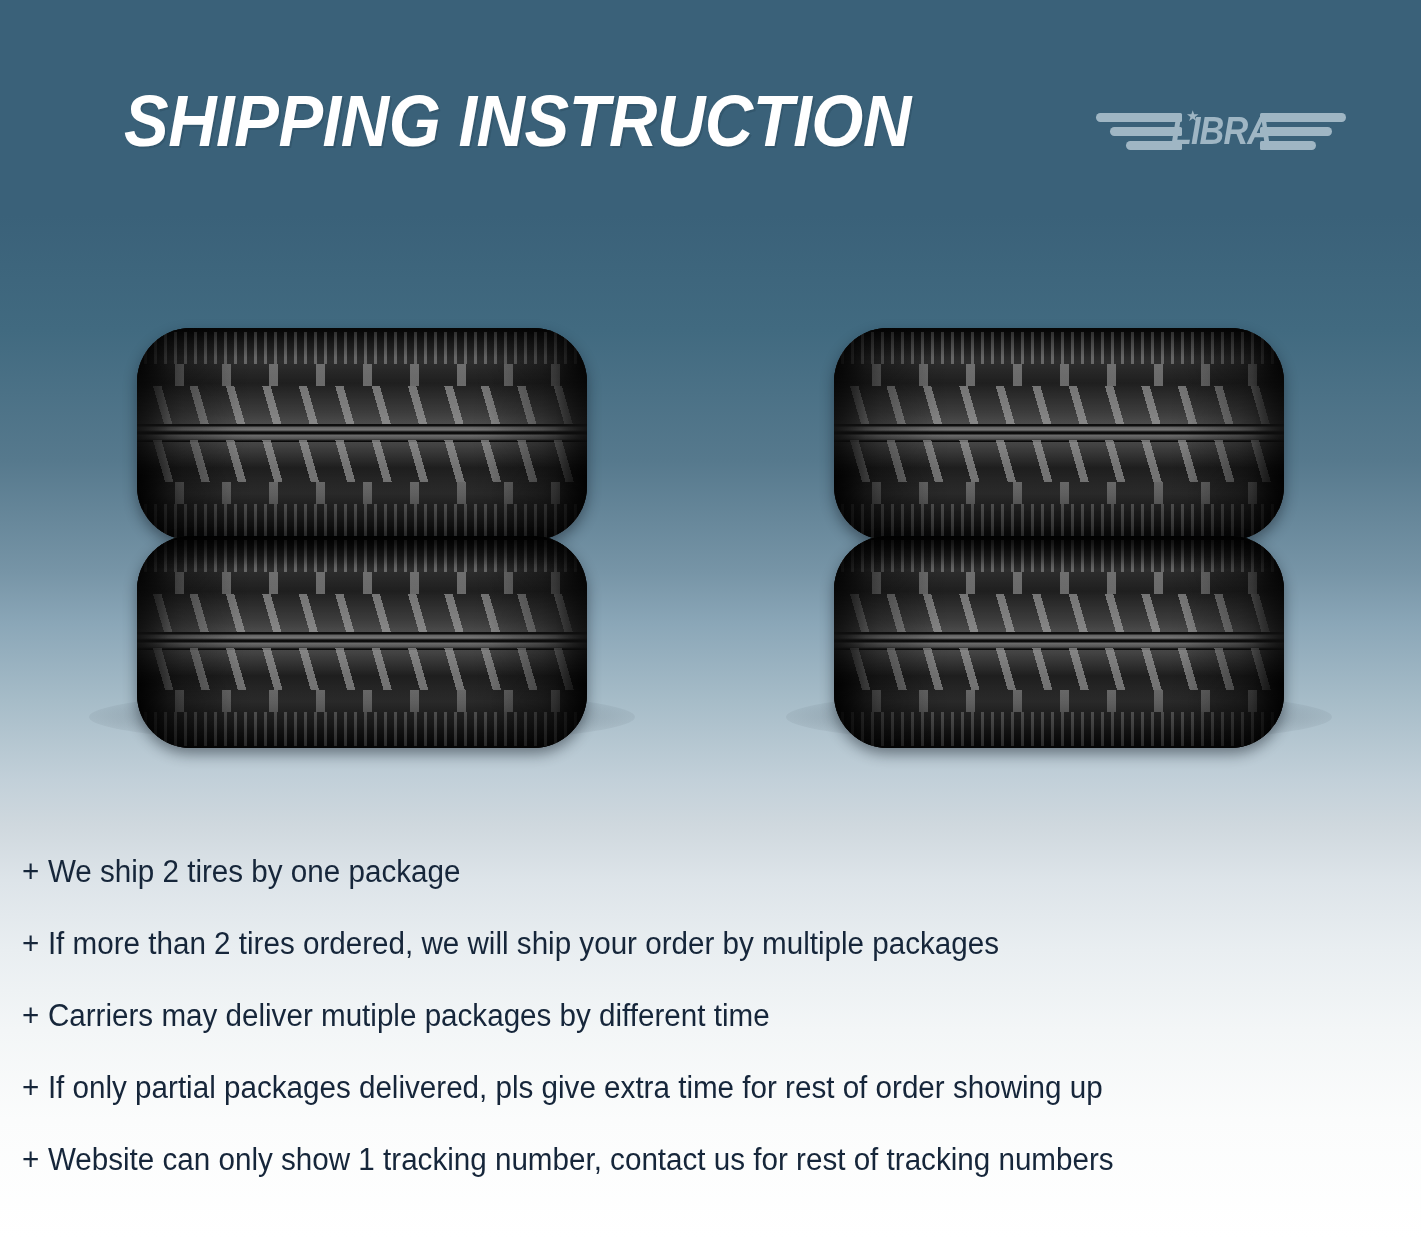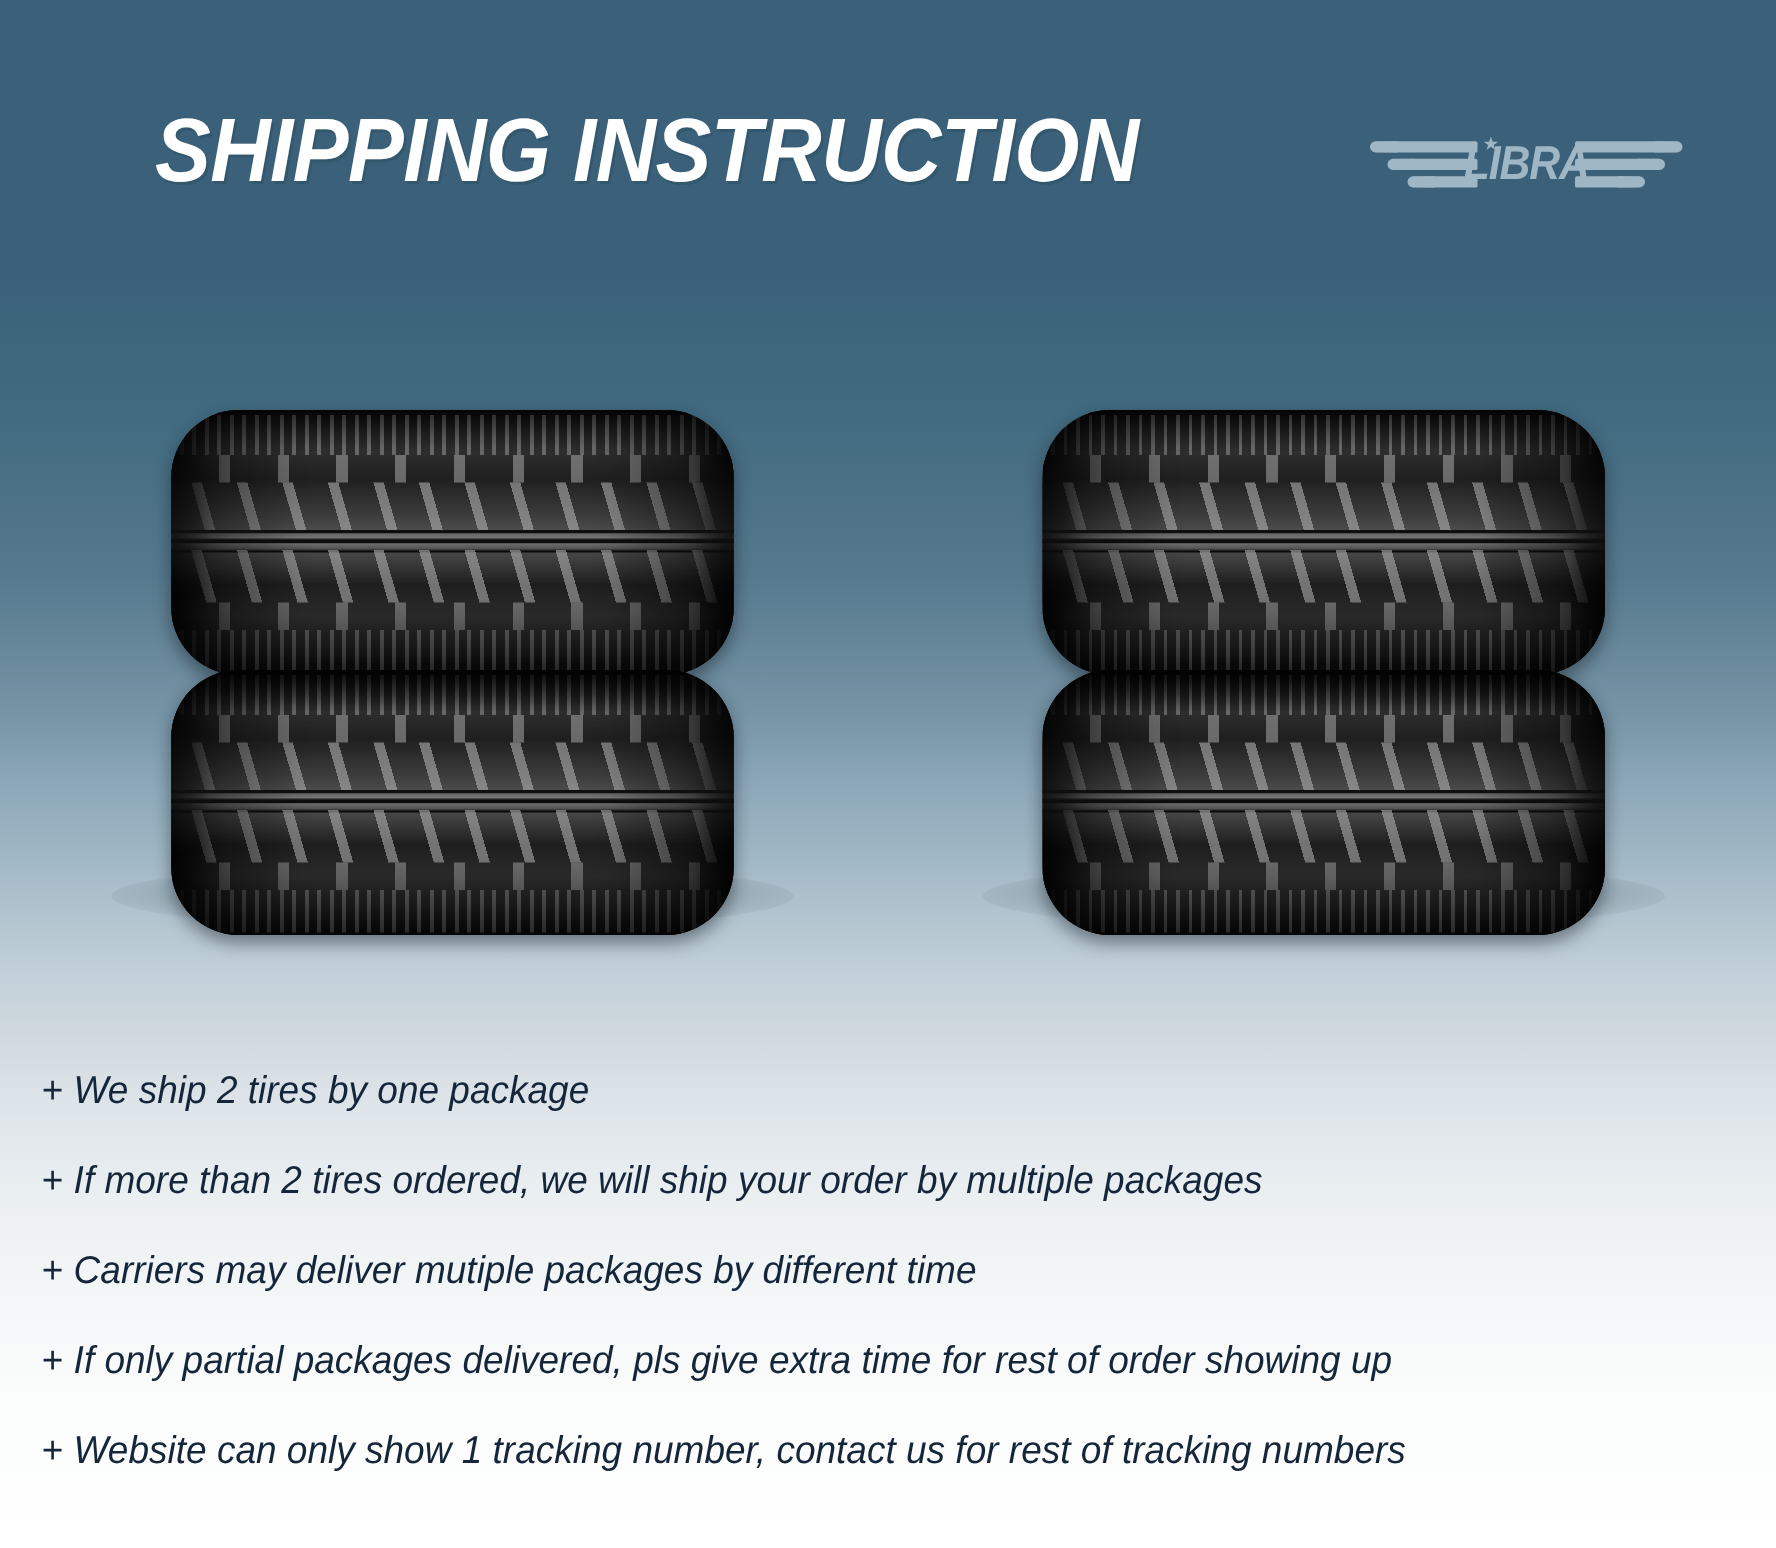--- a/index.html
+++ b/index.html
@@ -295,24 +295,23 @@
     position: absolute;
     left: 0; top: 0;
     width: 450px; height: 34px;
     background: linear-gradient(180deg, rgba(0,0,0,0.72) 0%, rgba(0,0,0,0.00) 100%);
     pointer-events: none;
   }
 
   
   #instructions {
     position: absolute;
-    left: 33px;
+    left: 22px;
     top: 856px;
     width: 1340px;
-    font-style: italic;
   }
 
   .instruction-line {
     font-size: 31px;
     line-height: 31px;
     color: #16263a;
     margin-bottom: 41px;
     white-space: nowrap;
     transform: scaleX(0.955);
     transform-origin: left center;

